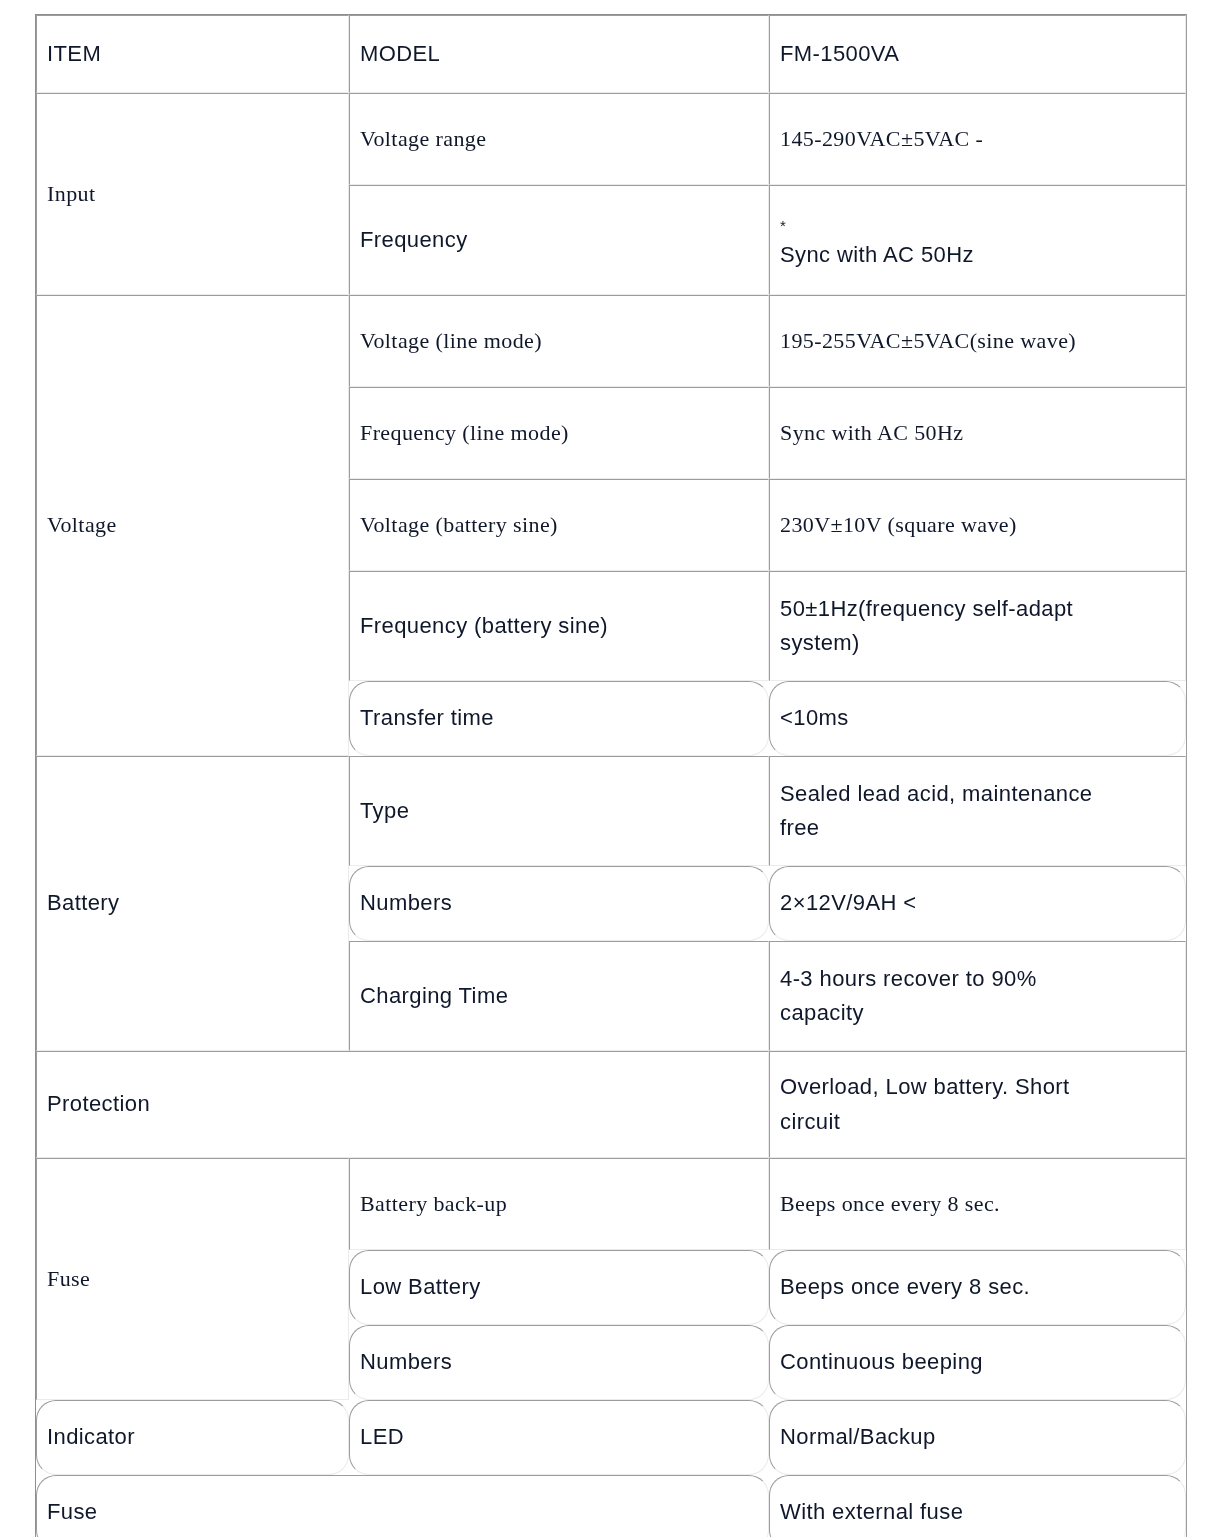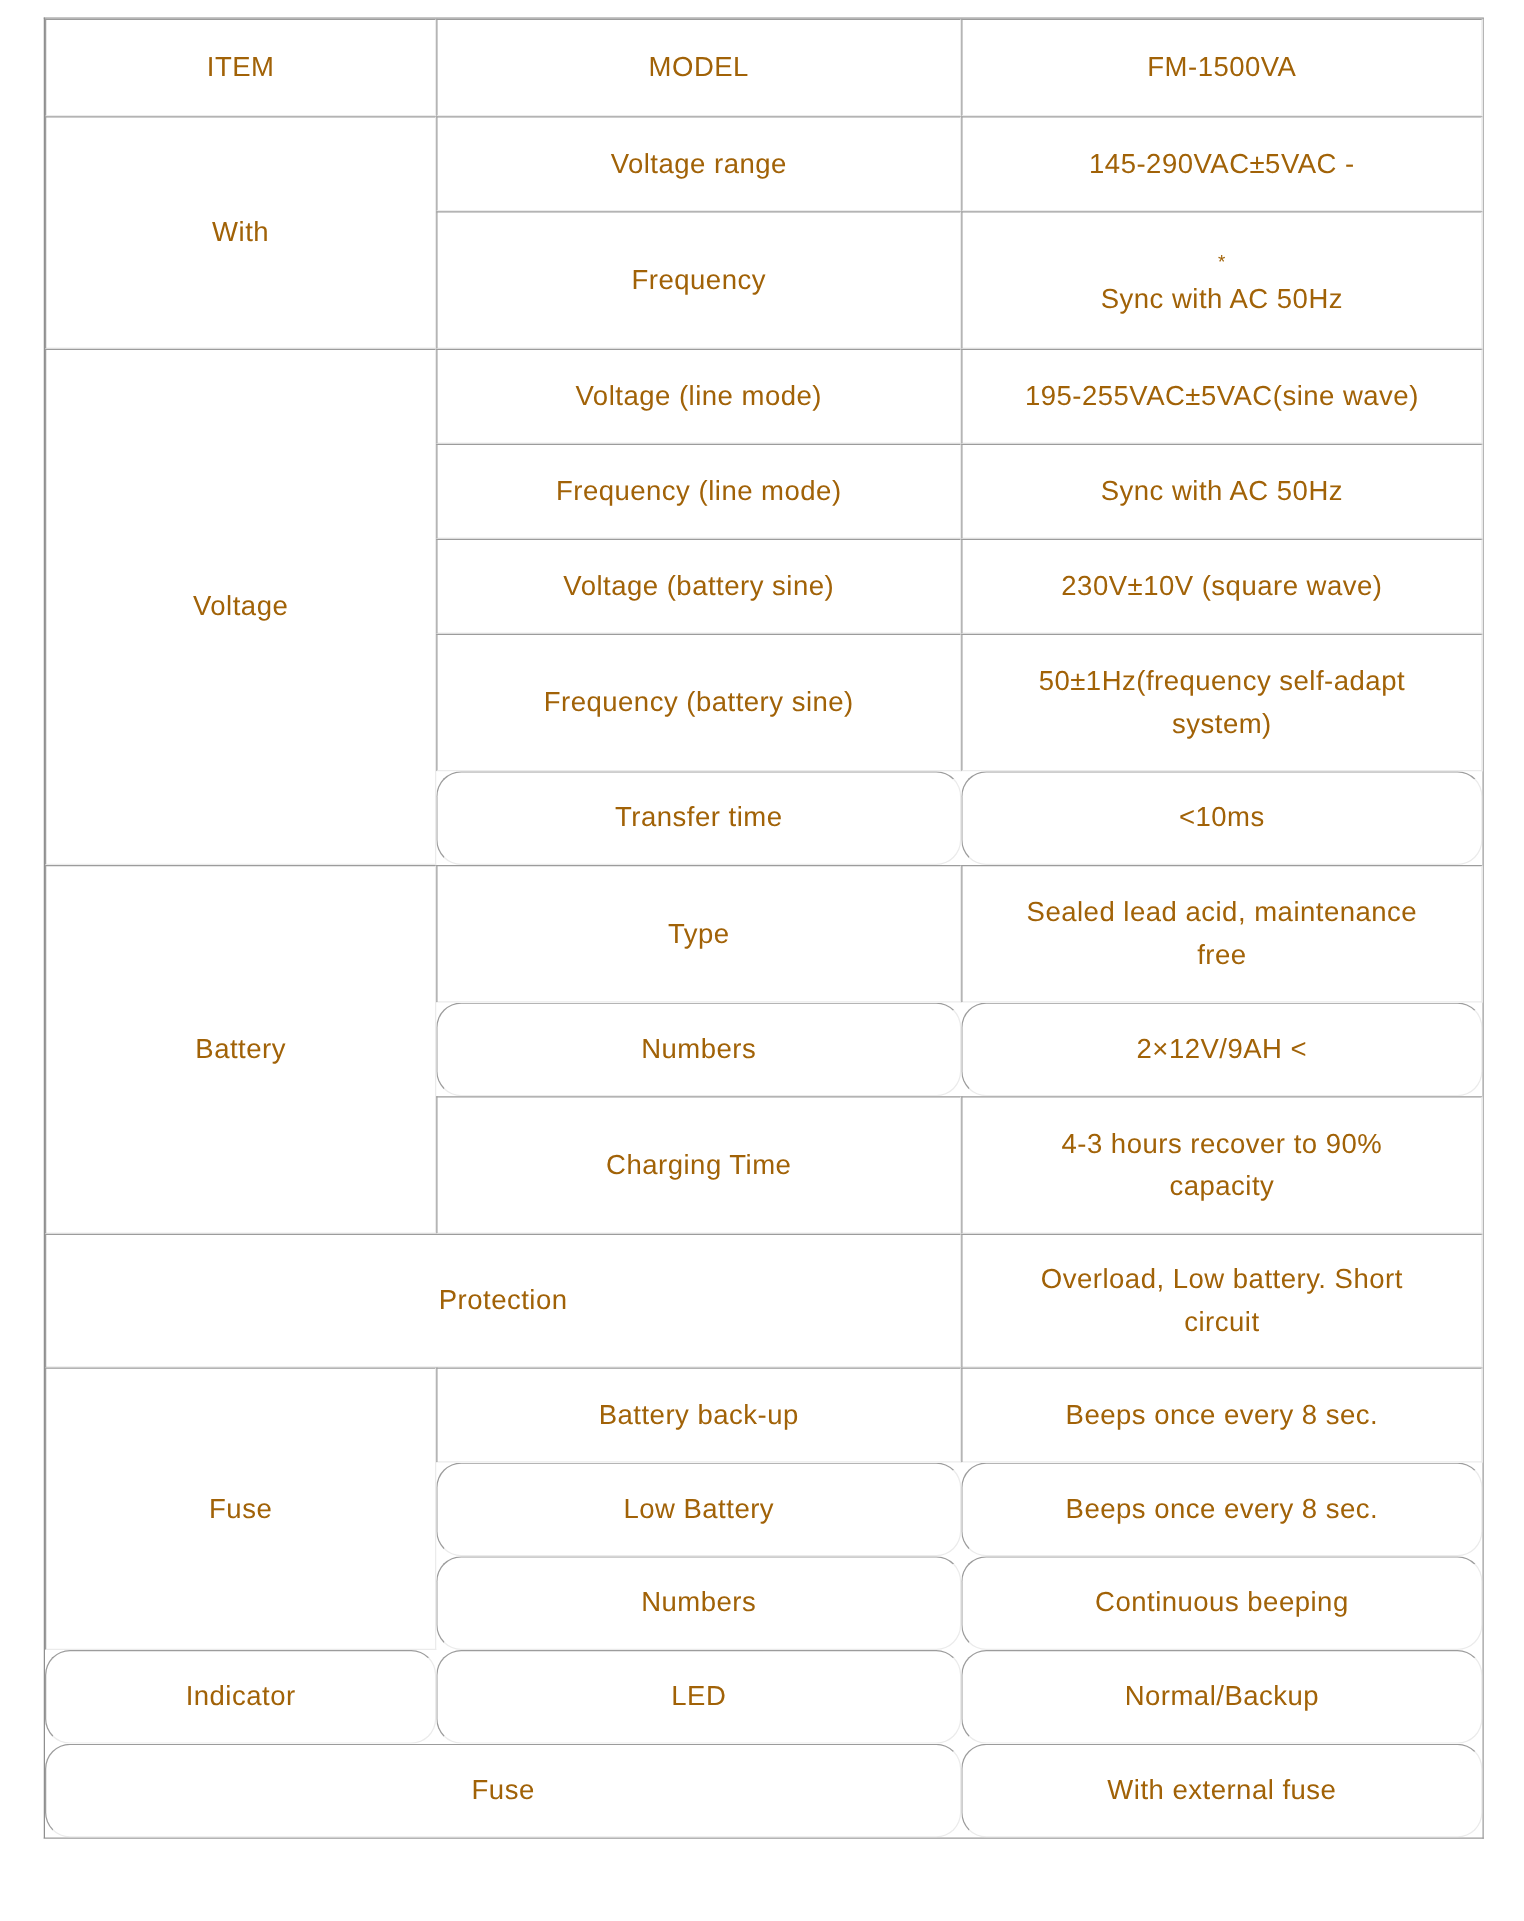--- a/index.html
+++ b/index.html
@@ -25,35 +25,35 @@
     font-size: 22px;
     letter-spacing: 0.4px;
     
     border-top: 1px solid #8f8f8f;
     border-left: 1px solid #8f8f8f;
     border-right: 1px solid #9c9c9c;
     border-bottom: 1px solid #9c9c9c;
   }
   .spec-table td {
     box-sizing: border-box;
-    text-align: center;
+    text-align: left;
     vertical-align: middle;
     padding: 4px 10px;
     line-height: 1.55;
     font-weight: 400;
-    color: #a16207;
+    color: #0f172a;
     background: #ffffff;
     
     border-top: 1px solid #9c9c9c;
     border-left: 1px solid #9c9c9c;
     border-right: 1px solid #ebebeb;
     border-bottom: 1px solid #ebebeb;
   }
   .r78  { height: 78px; }
-  .r76  { height: 76px; }
+  .r76  { height: 92px; font-family: Liberation Serif, serif; }
   .r75  { height: 75px; border-radius: 20px; }
   .r110 { height: 110px; }
   .r107 { height: 107px; }
   .val {
     display: block;
     white-space: pre-line; 
   }
   .note {
     display: block;
     font-size: 15px;
@@ -73,21 +73,21 @@
   </colgroup>
   <tbody>
 
     <tr>
       <td class="r78">ITEM</td>
       <td class="r78">MODEL</td>
       <td class="r78">FM-1500VA</td>
     </tr>
 
     <tr>
-      <td class="r76" rowspan="2">With</td>
+      <td class="r76" rowspan="2">Input</td>
       <td class="r76">Voltage range</td>
       <td class="r76">145-290VAC±5VAC -</td>
     </tr>
     <tr>
       <td class="r110">Frequency</td>
       <td class="r110">
         <span class="note">*</span>
         <span class="val">Sync with AC 50Hz</span>
       </td>
     </tr>

